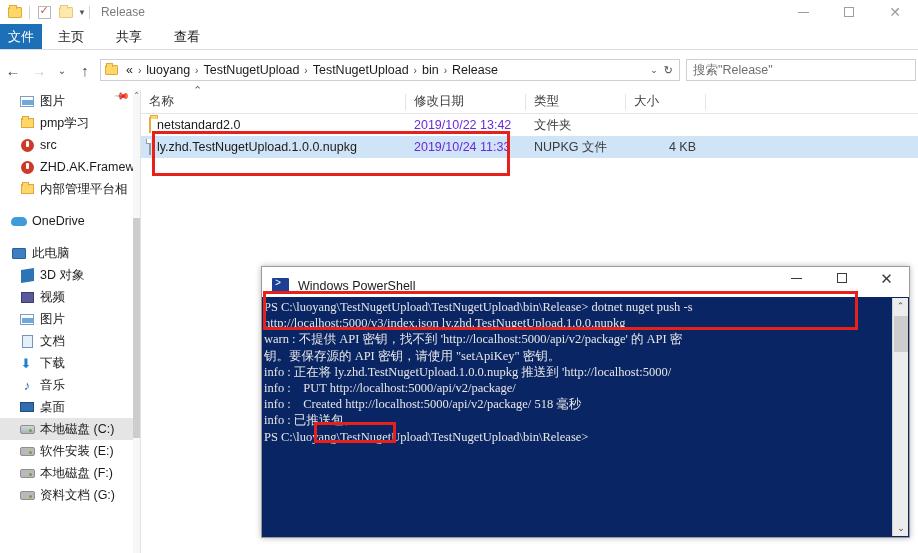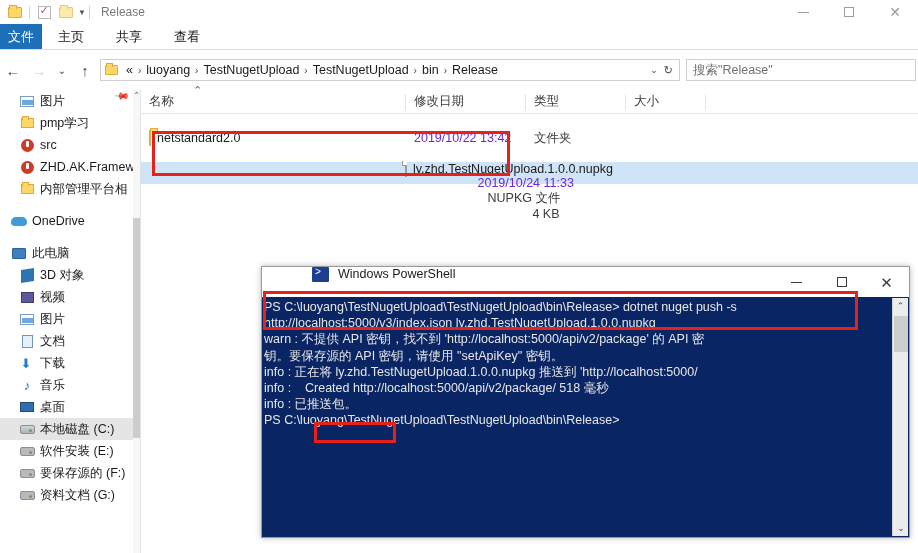--- a/index.html
+++ b/index.html
@@ -130,22 +130,22 @@
   .colhdr{ height:24px; display:flex; align-items:center; border-bottom:1px solid #e4e4e4;
            font-size:12.5px; color:#3b3b3b; position:relative; }
   .col{ padding-left:8px; position:relative; height:24px; display:flex; align-items:center; }
   .col:after{ content:""; position:absolute; right:0; top:4px; height:16px; width:1px; background:#e4e4e4; }
   .col.c-name{ width:265px; }
   .col.c-date{ width:120px; }
   .col.c-type{ width:100px; }
   .col.c-size{ width:80px; }
   .sortarrow{ position:absolute; left:52px; top:-6px; font-size:11px; color:#6a6a6a; }
 
-  .frow{ height:22px; display:flex; align-items:center; font-size:12.5px; color:#1b1b1b;margin-top:13px; }
-  .frow.sel{ background:#cfe4f7;flex-direction:column; }
+  .frow{ height:22px; display:flex; align-items:center; font-size:12.5px; color:#1b1b1b; }
+  .frow.sel{ background:#cfe4f7; }
   .frow .fname{ width:265px; display:flex; align-items:center; padding-left:8px; }
   .frow .fdate{ width:120px; padding-left:8px; color:#6d28d9; }
   .frow .ftype{ width:100px; padding-left:8px; color:#3b3b3b; }
   .frow .fsize{ width:80px; padding-right:10px; text-align:right; color:#3b3b3b; }
   .ficon{ margin-right:6px; }
   .ic-filefold{ width:14px; height:11px; background:#ffd768; border:1px solid #e3ad3f; position:relative;}
   .ic-filefold:before{ content:""; position:absolute; left:0; top:-3px; width:6px; height:3px;
              background:#ffd768; border:1px solid #e3ad3f; border-bottom:none;}
   .ic-nupkg{ width:11px; height:14px; background:#fff; border:1px solid #9a9a9a; position:relative; }
   .ic-nupkg:after{ content:""; position:absolute; right:-1px; top:-1px; width:4px; height:4px;
@@ -153,34 +153,34 @@
 
   
   .redbox{ position:absolute; border:3px solid #e8201a; pointer-events:none; }
 
   
   .ps{
     position:absolute; left:261px; top:266px; width:649px; height:272px;
     background:#fff; border:1px solid #9a9a9a;
     box-shadow:0 0 6px rgba(0,0,0,.28);
   }
-  .ps-title{ height:26px; display:flex; align-items:flex-start; background:#fff;margin-left:40px; }
+  .ps-title{ height:26px; display:flex; align-items:flex-end; background:#fff; }
   .ps-logo{ width:17px; height:15px; background:#1c3f94; margin-left:10px; position:relative; border-radius:1px; }
   .ps-logo:after{ content:">"; position:absolute; left:3px; top:0px; color:#fff; font-size:10px;
                   font-family:"Liberation Mono","DejaVu Sans Mono",monospace; }
   .ps-name{ font-size:12.5px; color:#1b1b1b; margin-left:9px; }
   .ps-btns{ margin-left:auto; display:flex; height:30px; }
   .ps-btn{ width:45px; height:30px; display:flex; align-items:center; justify-content:center; color:#3a3a3a; }
   .ps-btn .min{ width:11px; height:1px; background:#3a3a3a; }
   .ps-btn .max{ width:10px; height:10px; border:1px solid #3a3a3a; }
   .ps-btn .cls{ font-size:15px; line-height:1; }
   .ps-body{
     position:absolute; left:0; top:30px; right:0; bottom:0;
     background:#0a2563; overflow:hidden;
-    font-family:Liberation Sans, sans-serif;
+    font-family:Liberation Serif, serif;
     font-size:12.5px; line-height:16.2px; color:#e6e6e6;
     padding:2px 0 0 2px;
   }
   .ps-line{ white-space:pre; }
   .ps-scroll{ position:absolute; right:1px; top:31px; width:16px; bottom:1px; background:#ececec;
               border-left:1px solid #d3d3d3; }
   .ps-scroll .ar{ height:16px; text-align:center; font-size:9px; color:#4a4a4a; line-height:16px; }
   .ps-scroll .ar.bottom{ position:absolute; bottom:0; width:16px; }
   .ps-scroll .th{ position:absolute; top:18px; left:1px; width:14px; height:36px; background:#cdcdcd; }
 </style>
@@ -355,21 +355,21 @@
       <div class="navrow">
         <span class="ic">
             <span class="ic-drive"></span>
           </span>
         <span class="lbl">软件安装 (E:)</span>
       </div>
       <div class="navrow">
         <span class="ic">
             <span class="ic-drive"></span>
           </span>
-        <span class="lbl">要保存源的 (F:)</span>
+        <span class="lbl">本地磁盘 (F:)</span>
       </div>
       <div class="navrow">
         <span class="ic">
             <span class="ic-drive"></span>
           </span>
         <span class="lbl">资料文档 (G:)</span>
       </div>
     </div>
 
     <div class="navscroll">
@@ -429,20 +429,21 @@
           </span>
       </span>
     </div>
 
     <div class="ps-body">
       <div class="ps-line">PS C:\luoyang\TestNugetUpload\TestNugetUpload\bin\Release&gt; dotnet nuget push -s</div>
       <div class="ps-line">http://localhost:5000/v3/index.json ly.zhd.TestNugetUpload.1.0.0.nupkg</div>
       <div class="ps-line">warn : 不提供 API 密钥，找不到 'http://localhost:5000/api/v2/package' 的 API 密</div>
       <div class="ps-line">钥。要保存源的 API 密钥，请使用 "setApiKey" 密钥。</div>
       <div class="ps-line">info : 正在将 ly.zhd.TestNugetUpload.1.0.0.nupkg 推送到 'http://localhost:5000/</div>
+      <div class="ps-line">info :    PUT http://localhost:5000/api/v2/package/</div>
       <div class="ps-line">info :    Created http://localhost:5000/api/v2/package/ 518 毫秒</div>
       <div class="ps-line">info : 已推送包。</div>
       <div class="ps-line">PS C:\luoyang\TestNugetUpload\TestNugetUpload\bin\Release&gt;</div>
     </div>
 
     <div class="ps-scroll">
       <div class="ar">⌃</div>
       <div class="th"></div>
       <div class="ar bottom">⌄</div>
     </div>

